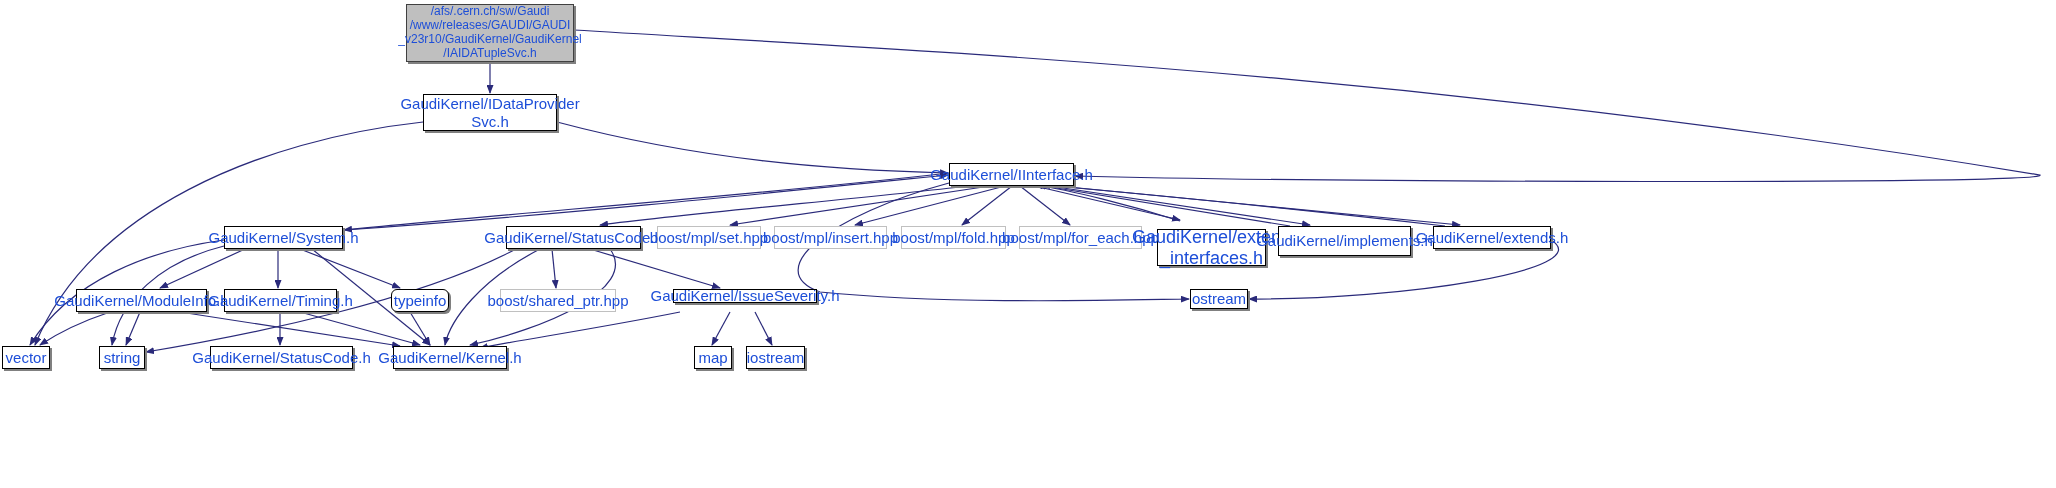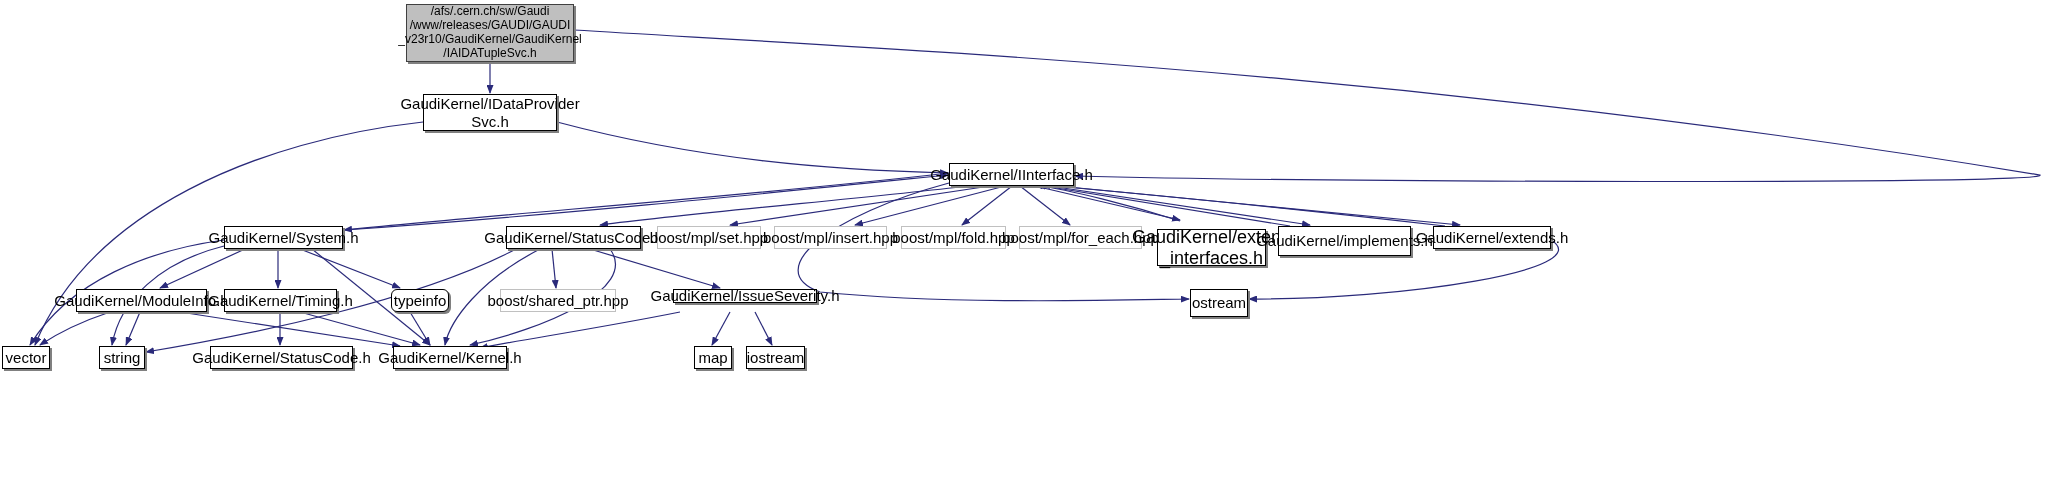--- a/index.html
+++ b/index.html
@@ -13,21 +13,21 @@
   svg.edges{position:absolute;left:0;top:0;width:2056px;height:488px;}
   .node{
     position:absolute;
     box-sizing:border-box;
     display:flex;
     align-items:center;
     justify-content:center;
     text-align:center;
     font-size:15px;
     line-height:1.15;
-    color:#000000;
+    color:#1d4ed8;
     background:#ffffff;
     border:1px solid #000000;
     white-space:pre-line;
     padding:1px 6px;
   }
   
   .node.root{
     background:#bfbfbf;
     border:1px solid #404040;
     box-shadow:2px 2px 0 0 #808080;
@@ -109,21 +109,21 @@
       <div class="node ext" style="left: 1019px; top: 226px; width: 123px; height: 23px; justify-content: center;"><span>boost/mpl/for_each.hpp</span></div>
       <div class="node doc" style="left: 1157px; top: 229px; width: 109px; height: 37px; font-size: 18px;"><span>GaudiKernel/extend
 _interfaces.h</span></div>
       <div class="node doc" style="left: 1278px; top: 226px; width: 133px; height: 30px;"><span>GaudiKernel/implements.h</span></div>
       <div class="node doc" style="left: 1433px; top: 226px; width: 118px; height: 23px; text-align: right;"><span>GaudiKernel/extends.h</span></div>
       <div class="node doc" style="left: 76px; top: 289px; width: 131px; height: 23px;"><span>GaudiKernel/ModuleInfo.h</span></div>
       <div class="node doc" style="left: 224px; top: 289px; width: 113px; height: 23px;"><span>GaudiKernel/Timing.h</span></div>
       <div class="node doc" style="left: 391px; top: 289px; width: 58px; height: 23px; border-radius: 6px;"><span>typeinfo</span></div>
       <div class="node ext" style="left: 500px; top: 289px; width: 116px; height: 23px;"><span>boost/shared_ptr.hpp</span></div>
       <div class="node doc" style="left: 673px; top: 289px; width: 144px; height: 14px;"><span>GaudiKernel/IssueSeverity.h</span></div>
-      <div class="node doc" style="left: 1190px; top: 289px; width: 58px; height: 28px;"><span>ostream</span></div>
+      <div class="node doc" style="left: 1190px; top: 289px; width: 58px; height: 20px;"><span>ostream</span></div>
       <div class="node doc" style="left: 2px; top: 346px; width: 48px; height: 23px;"><span>vector</span></div>
       <div class="node doc" style="left: 99px; top: 346px; width: 46px; height: 23px;"><span>string</span></div>
       <div class="node doc" style="left: 210px; top: 346px; width: 143px; height: 23px;"><span>GaudiKernel/StatusCode.h</span></div>
       <div class="node doc" style="left: 393px; top: 346px; width: 114px; height: 23px;"><span>GaudiKernel/Kernel.h</span></div>
       <div class="node doc" style="left: 694px; top: 346px; width: 38px; height: 23px;"><span>map</span></div>
       <div class="node doc" style="left: 746px; top: 346px; width: 59px; height: 23px;"><span>iostream</span></div>
     </div>
 </div>
 
 </body></html>

